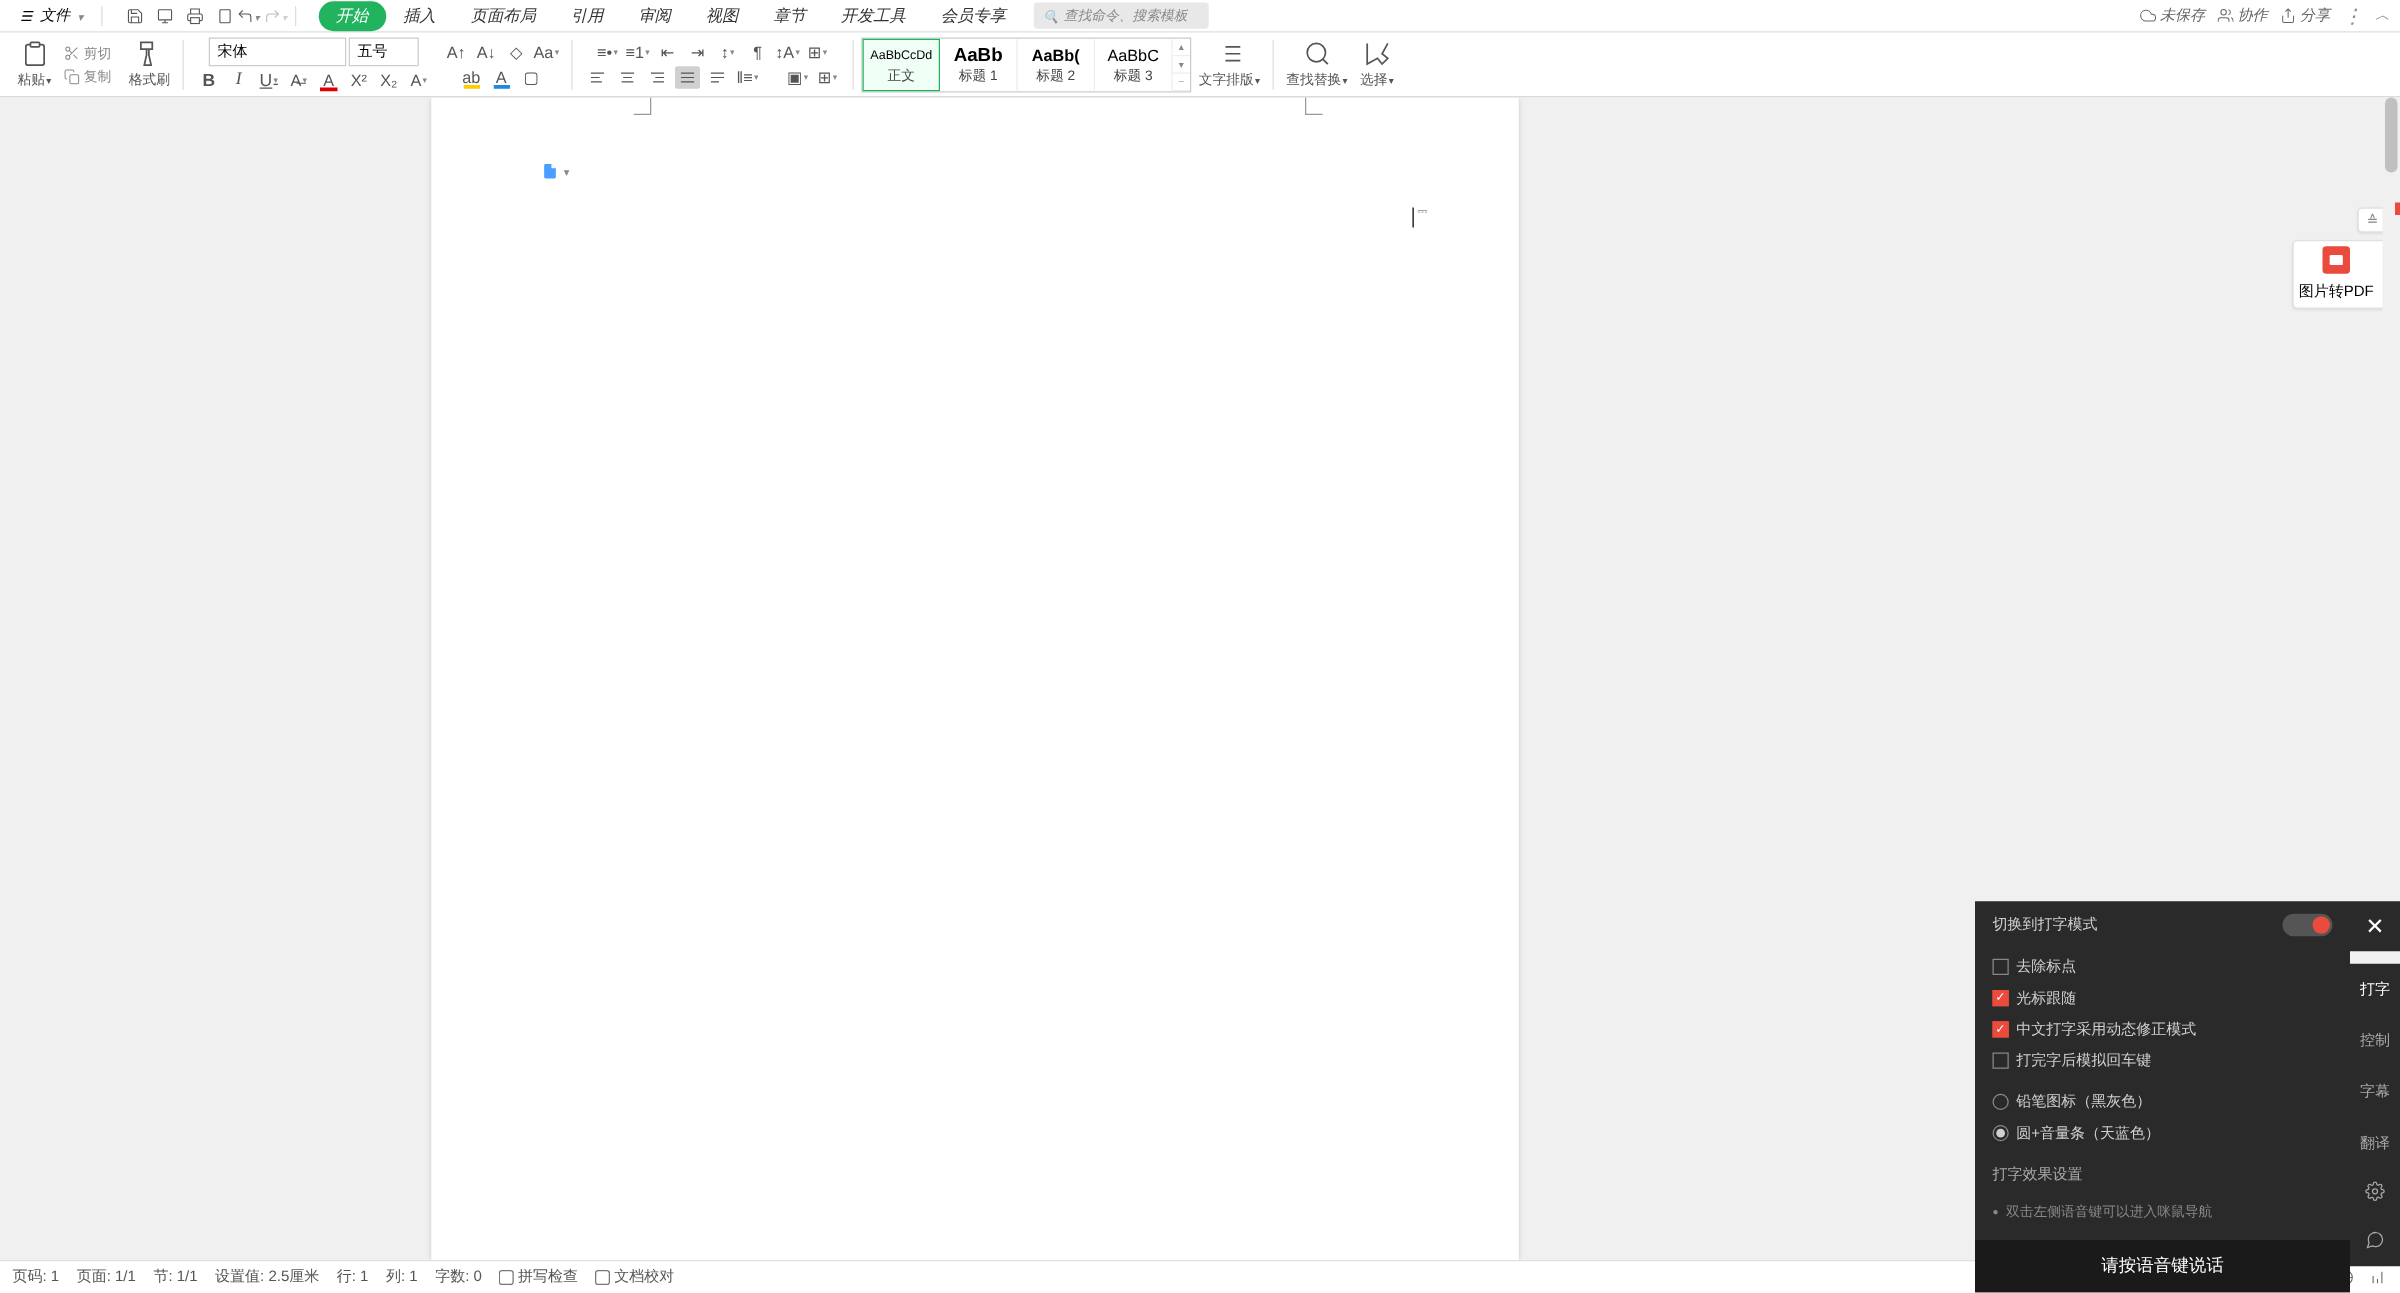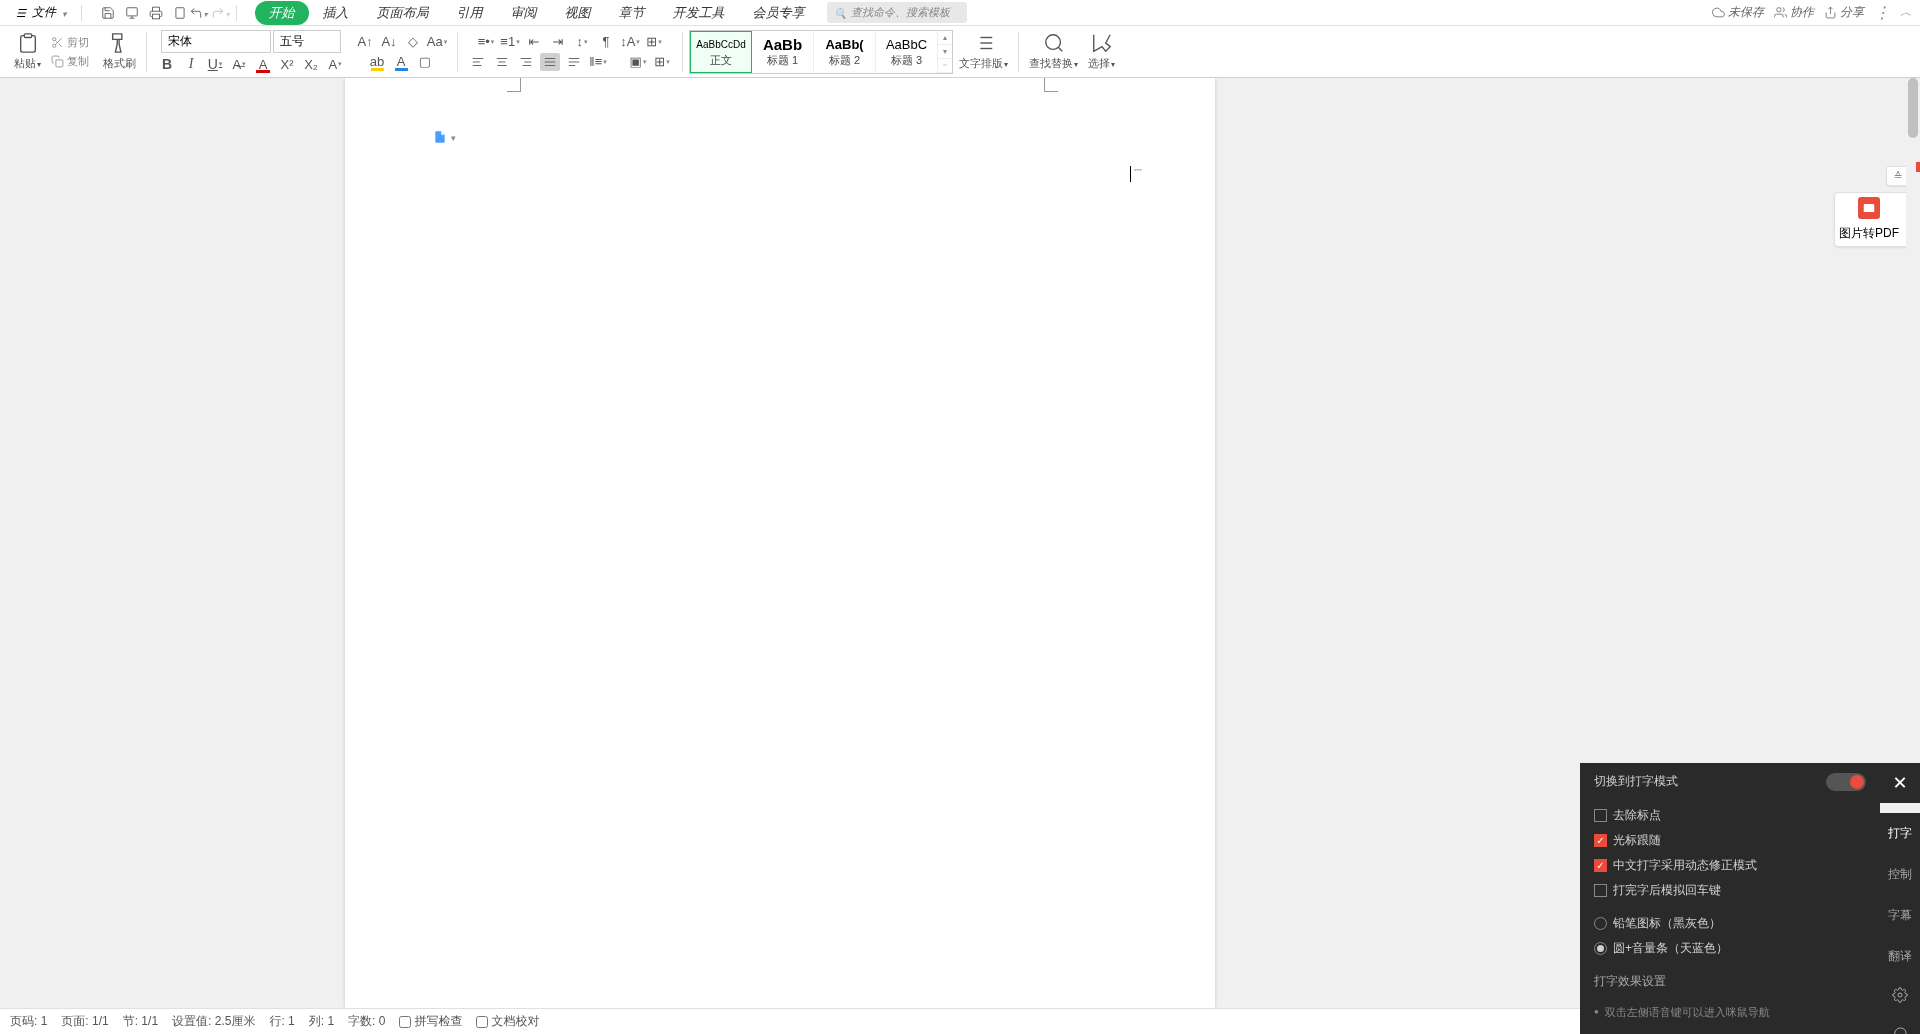--- a/index.html
+++ b/index.html
@@ -39,21 +39,21 @@
     .big-btn svg { width: 22px; height: 22px; stroke: #555; fill: none; stroke-width: 1.5; }
     .big-btn .label { font-size: 11px; color: #555; }
     .big-btn .label .dd::after { content: "▾"; font-size: 8px; margin-left: 1px; }
     .small-btns { display: flex; flex-direction: column; gap: 2px; }
     .small-btn { display: flex; align-items: center; gap: 3px; cursor: pointer; font-size: 11px; color: #888; padding: 1px 4px; }
     .small-btn svg { width: 13px; height: 13px; stroke: #888; fill: none; stroke-width: 1.5; }
     .sep { width: 1px; height: 40px; background: #e0e0e0; margin: 0 4px; }
     
     .font-select { display: flex; gap: 2px; }
     .font-name { border: 1px solid #ccc; padding: 2px 6px; width: 110px; font-size: 12px; background: #fff; }
-    .font-size { border: 1px solid #ccc; padding: 2px 6px; width: 68px; font-size: 12px; background: #fff; }
+    .font-size { border: 1px solid #ccc; padding: 2px 6px; width: 56px; font-size: 12px; background: #fff; }
     
     .icon-row { display: flex; gap: 4px; align-items: center; }
     .ibtn { width: 20px; height: 18px; display: flex; align-items: center; justify-content: center; cursor: pointer; color: #555; font-size: 13px; }
     .ibtn svg { width: 14px; height: 14px; stroke: #555; fill: none; stroke-width: 1.5; }
     .ibtn.dd::after { content: "▾"; font-size: 7px; color: #888; margin-left: 1px; }
     .ibtn.b { font-weight: bold; font-size: 14px; }
     .ibtn.i { font-style: italic; font-size: 14px; font-family: serif; }
     .ibtn.u { text-decoration: underline; font-size: 14px; }
     .ibtn.colorbar { position: relative; }
     .ibtn.colorbar::after { content: ""; position: absolute; bottom: 0; left: 3px; right: 3px; height: 3px; }
@@ -550,14 +550,15 @@
       <div class="vp-radio">
             <div class="circ checked"></div>
             <span>圆+音量条（天蓝色）</span>
           </div>
     </div>
     <div class="vp-section-label">打字效果设置</div>
     <div class="vp-hint">
           <span>双击左侧语音键可以进入咪鼠导航</span>
         </div>
   </div>
+  <div class="vp-footer">请按语音键说话</div>
 </div>
 </div>
 
 </body></html>

